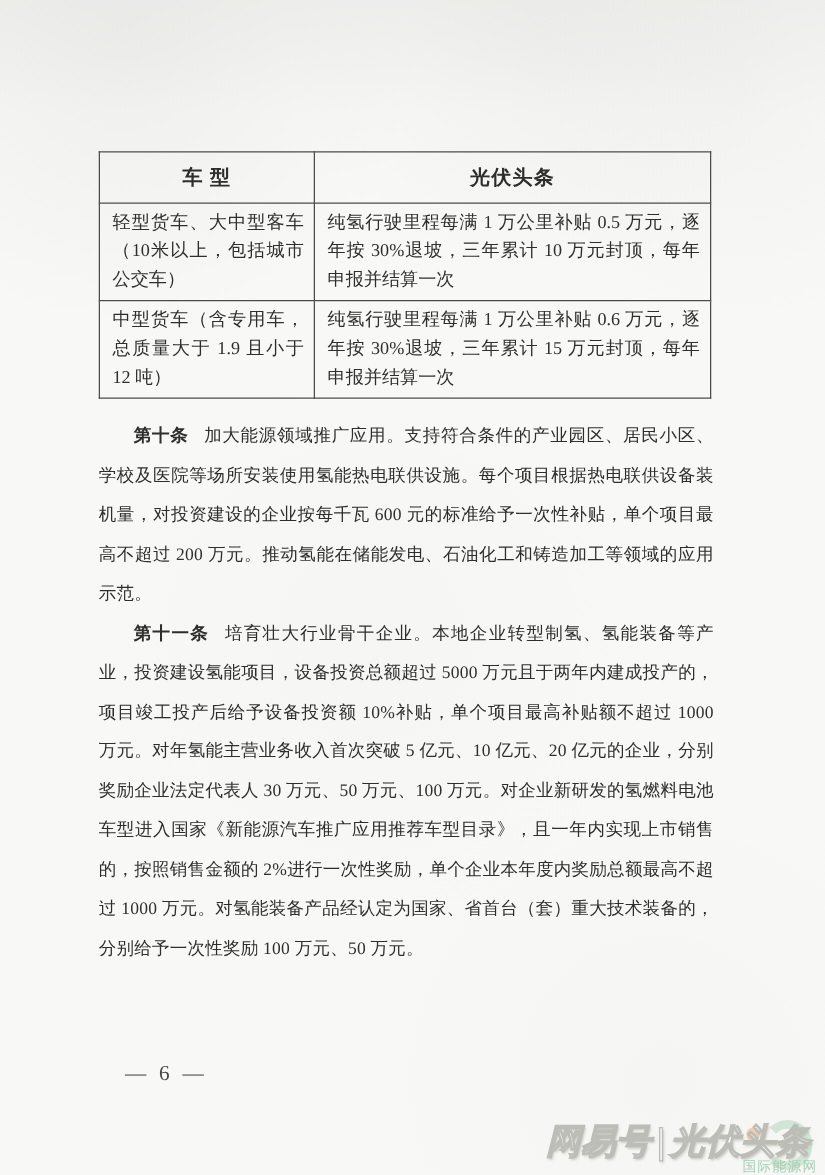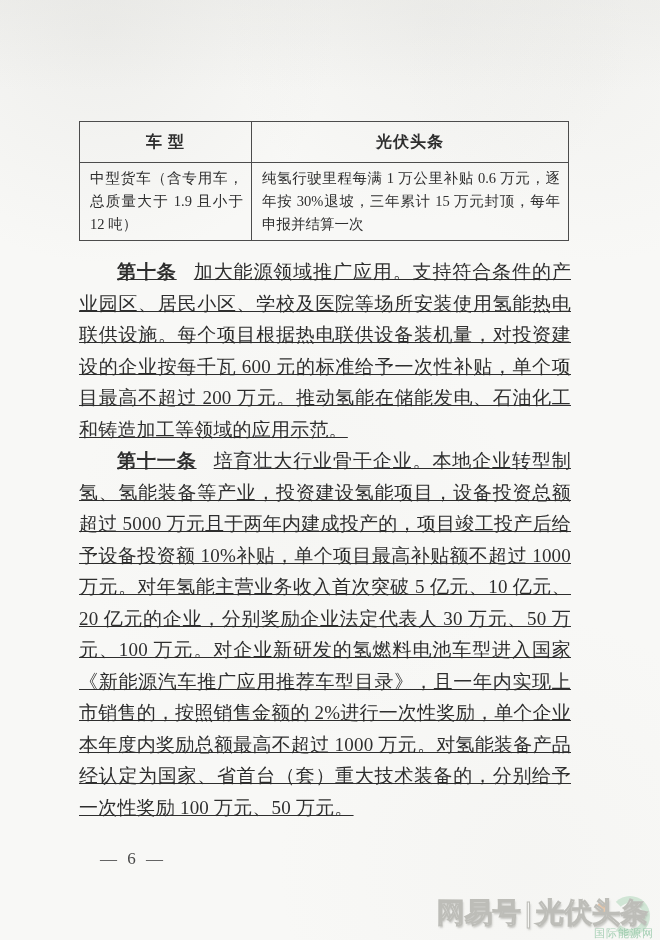--- a/index.html
+++ b/index.html
@@ -49,26 +49,25 @@
   table.subsidy td{
     height:50px;
     font-size:14.5px;
     line-height:23px;
     padding:4px 8px 4px 10px;
     text-align:justify;
   }
   .articles{margin-top:15px;}
   p.article{
     margin:0;
-    font-size:19px;
+    font-size:14px;
     line-height:31.5px;
     text-align:justify;
     text-indent:2em;
     letter-spacing:0.2px;
-    text-decoration:underline;
   }
   .art-label{
     font-weight:bold;
     margin-right:0.9em;
   }
   .page-number{
     position:absolute;
     left:100px;top:849px;
     font-size:17px;
     letter-spacing:3px;
@@ -112,20 +111,21 @@
     position:absolute;
     right:8px;top:6px;
     z-index:2;
     font-family:"Liberation Sans","DejaVu Sans",sans-serif;
     font-weight:bold;
     font-size:28px;
     white-space:nowrap;
     color:#f7f7f4;
     -webkit-text-stroke:1px #bdbdb8;
     text-shadow:1px 2px 2px rgba(160,160,155,0.55);
+    font-style:italic;
   }
   .wm-sep{
     font-weight:normal;
     padding:0 4px;
   }
 </style>
 </head>
 <body>
 
 <div class="page">
@@ -138,20 +138,24 @@
           <col class="c2">
         </colgroup>
       <thead>
         <tr>
           <th>车 型</th>
           <th>光伏头条</th>
         </tr>
       </thead>
       <tbody>
         <tr>
+          <td>轻型货车、大中型客车（10米以上，包括城市公交车）</td>
+          <td>纯氢行驶里程每满 1 万公里补贴 0.5 万元，逐年按 30%退坡，三年累计 10 万元封顶，每年申报并结算一次</td>
+        </tr>
+        <tr>
           <td>中型货车（含专用车，总质量大于 1.9 且小于 12 吨）</td>
           <td>纯氢行驶里程每满 1 万公里补贴 0.6 万元，逐年按 30%退坡，三年累计 15 万元封顶，每年申报并结算一次</td>
         </tr>
       </tbody>
     </table>
 
     <div class="articles">
       <p class="article"><span class="art-label">第十条</span><span>加大能源领域推广应用。支持符合条件的产业园区、居民小区、学校及医院等场所安装使用氢能热电联供设施。每个项目根据热电联供设备装机量，对投资建设的企业按每千瓦 600 元的标准给予一次性补贴，单个项目最高不超过 200 万元。推动氢能在储能发电、石油化工和铸造加工等领域的应用示范。</span></p>
       <p class="article"><span class="art-label">第十一条</span><span>培育壮大行业骨干企业。本地企业转型制氢、氢能装备等产业，投资建设氢能项目，设备投资总额超过 5000 万元且于两年内建成投产的，项目竣工投产后给予设备投资额 10%补贴，单个项目最高补贴额不超过 1000 万元。对年氢能主营业务收入首次突破 5 亿元、10 亿元、20 亿元的企业，分别奖励企业法定代表人 30 万元、50 万元、100 万元。对企业新研发的氢燃料电池车型进入国家《新能源汽车推广应用推荐车型目录》，且一年内实现上市销售的，按照销售金额的 2%进行一次性奖励，单个企业本年度内奖励总额最高不超过 1000 万元。对氢能装备产品经认定为国家、省首台（套）重大技术装备的，分别给予一次性奖励 100 万元、50 万元。</span></p>
     </div>

